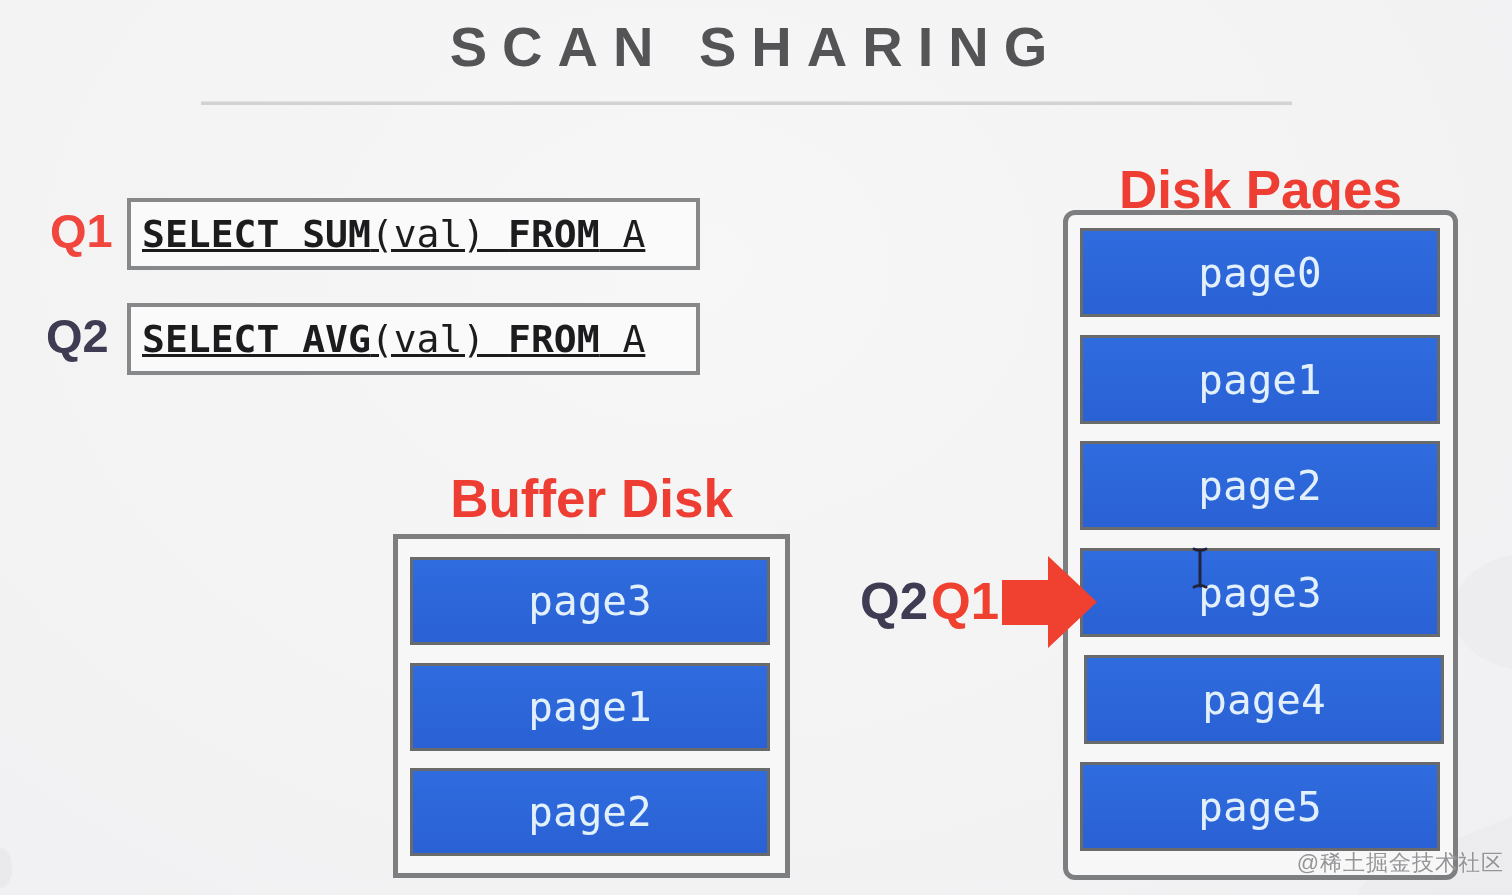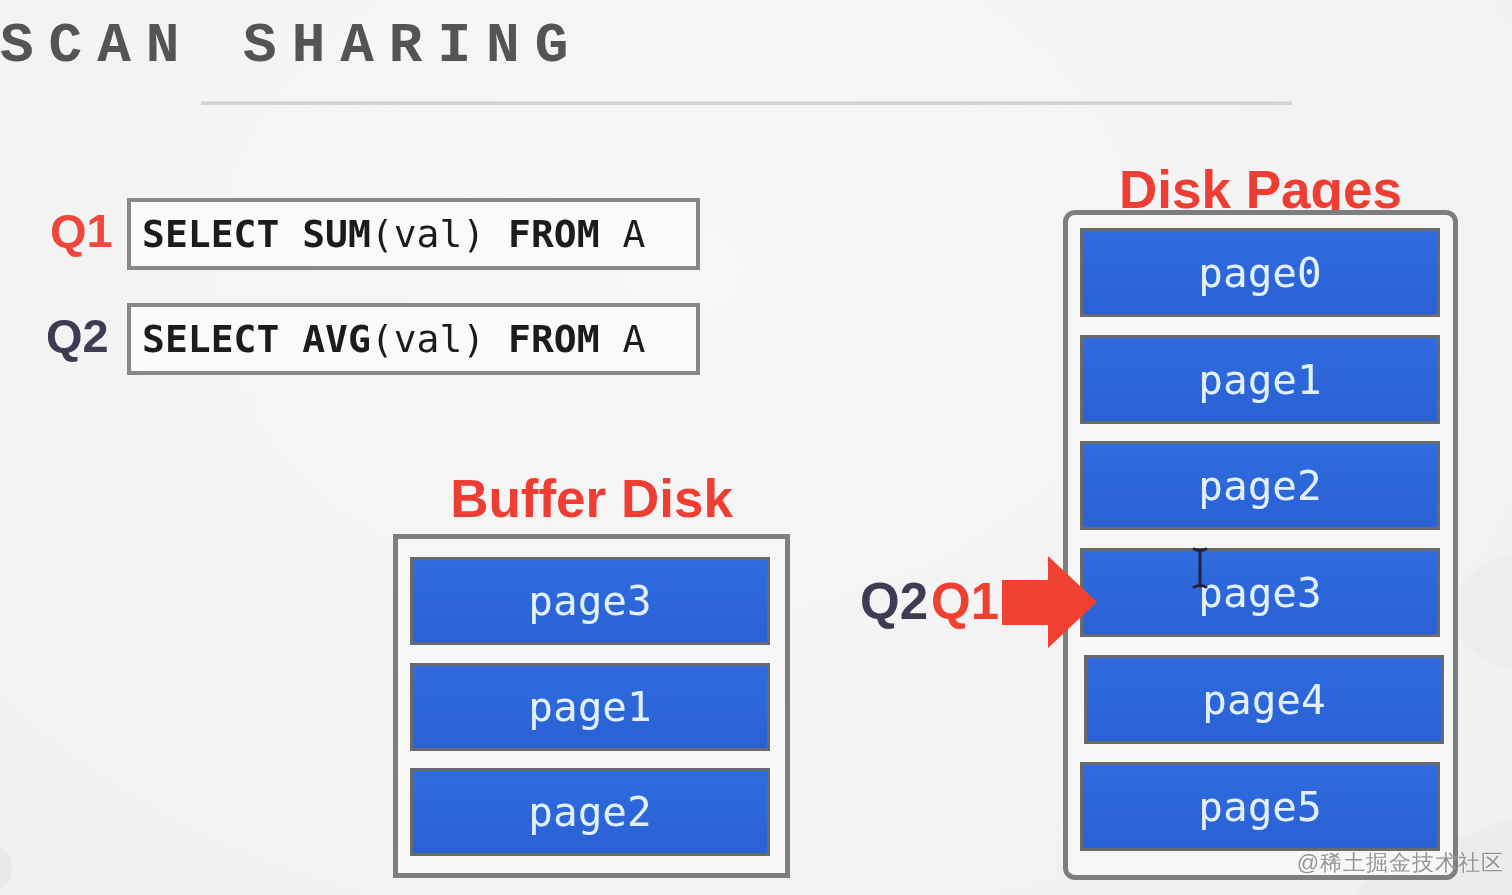--- a/index.html
+++ b/index.html
@@ -15,23 +15,23 @@
 
   
   .blob { position: absolute; background: #ebebed; opacity: .75; }
   .blob-1 { left: 1452px; top: 552px; width: 170px; height: 120px; border-radius: 50%; }
   .blob-2 { left: 1360px; top: 828px; width: 280px; height: 160px; border-radius: 46px; transform: rotate(-22deg); }
   .blob-3 { left: -10px; top: 848px; width: 22px; height: 40px; border-radius: 50%; background: #e7e7ea; }
 
   
   .slide-title {
     position: absolute; left: 0; top: 14px; width: 1512px;
+    text-align: center;
     font-size: 56px; font-weight: 700; letter-spacing: 15px;
     color: #545457;
-    font-family: Liberation Mono, monospace;
   }
   .title-rule {
     position: absolute; left: 201px; top: 101px; width: 1091px; height: 4px;
     background: #d2d2d4;
     border-top: 1px solid #e3e3e5;
   }
 
   
   .q-label {
     position: absolute; width: 70px;
@@ -46,20 +46,21 @@
     border: 4px solid #87888a;
     display: flex; align-items: center;
     padding-left: 11px;
   }
   .sql-box-1 { top: 198px; }
   .sql-box-2 { top: 303px; }
   .sql {
     font-family: "DejaVu Sans Mono", monospace;
     font-size: 38px; color: #1c1c1e;
     white-space: pre;
+    text-decoration: underline;
   }
   .sql .kw { font-weight: 700; }
 
   
   .section-heading {
     position: absolute;
     font-size: 53px; font-weight: 700; color: #ee3e33;
     text-align: center;
   }
   .bp-heading { left: 393px; top: 468px; width: 397px; }

